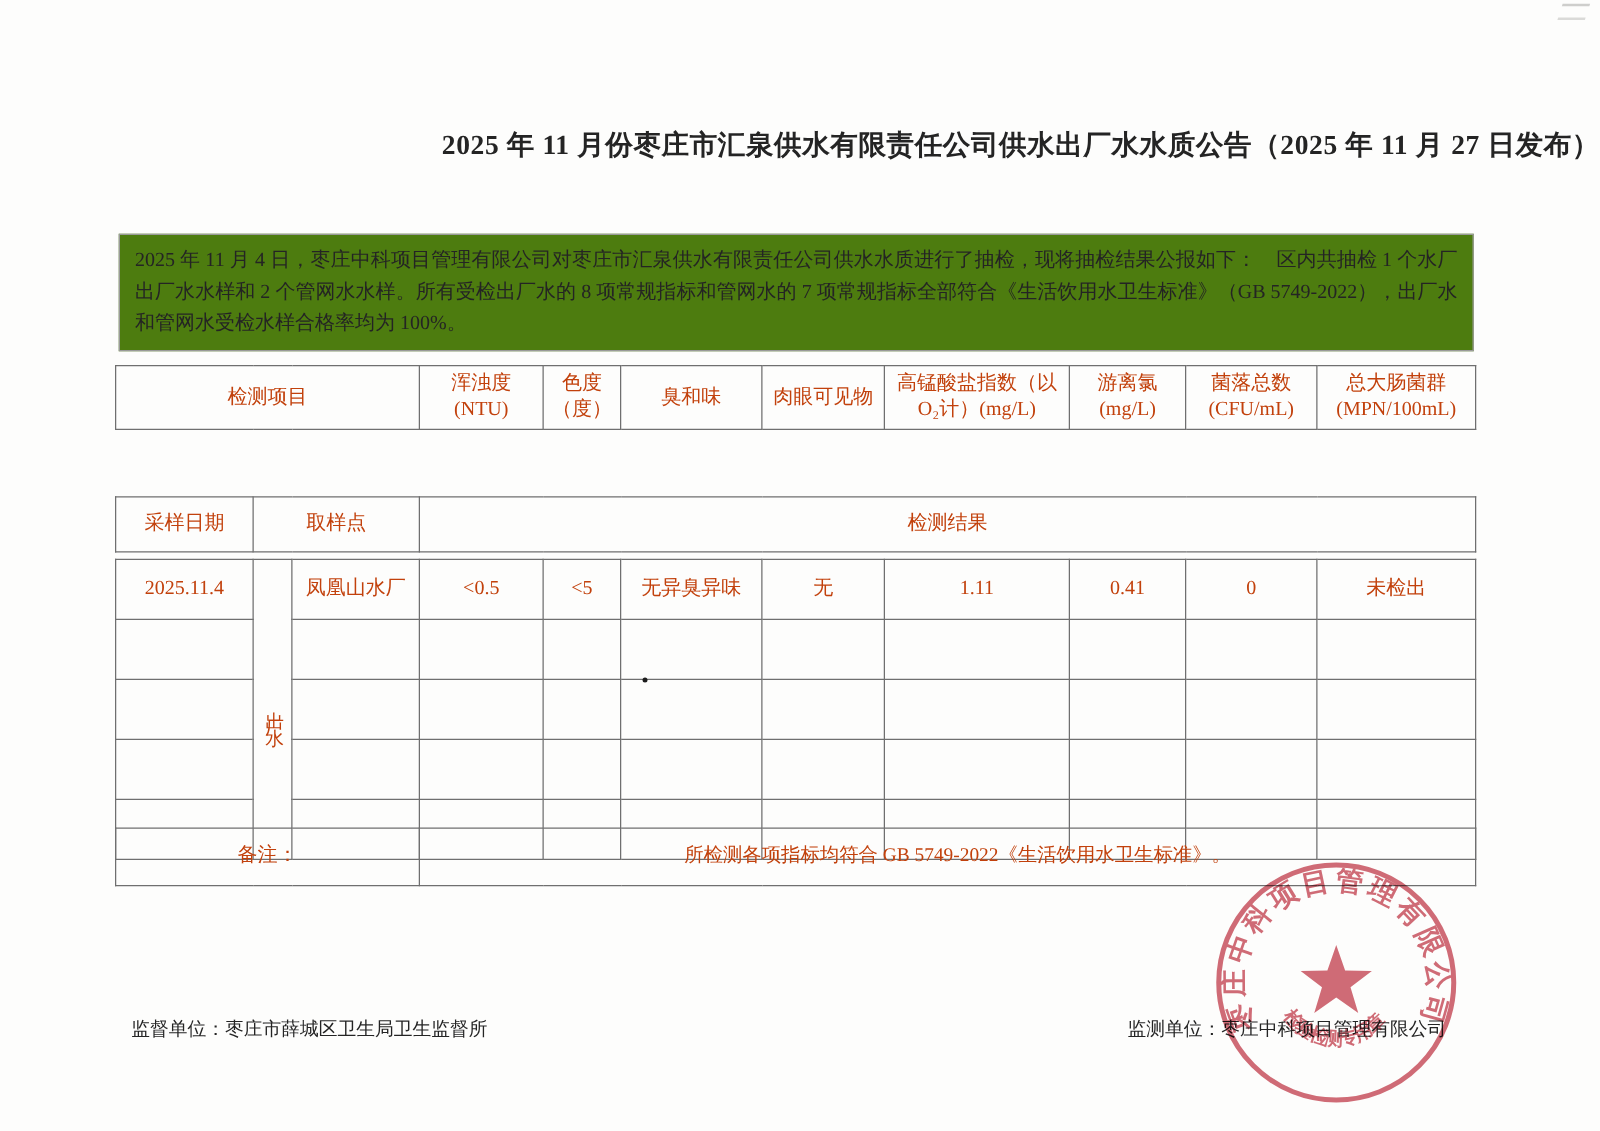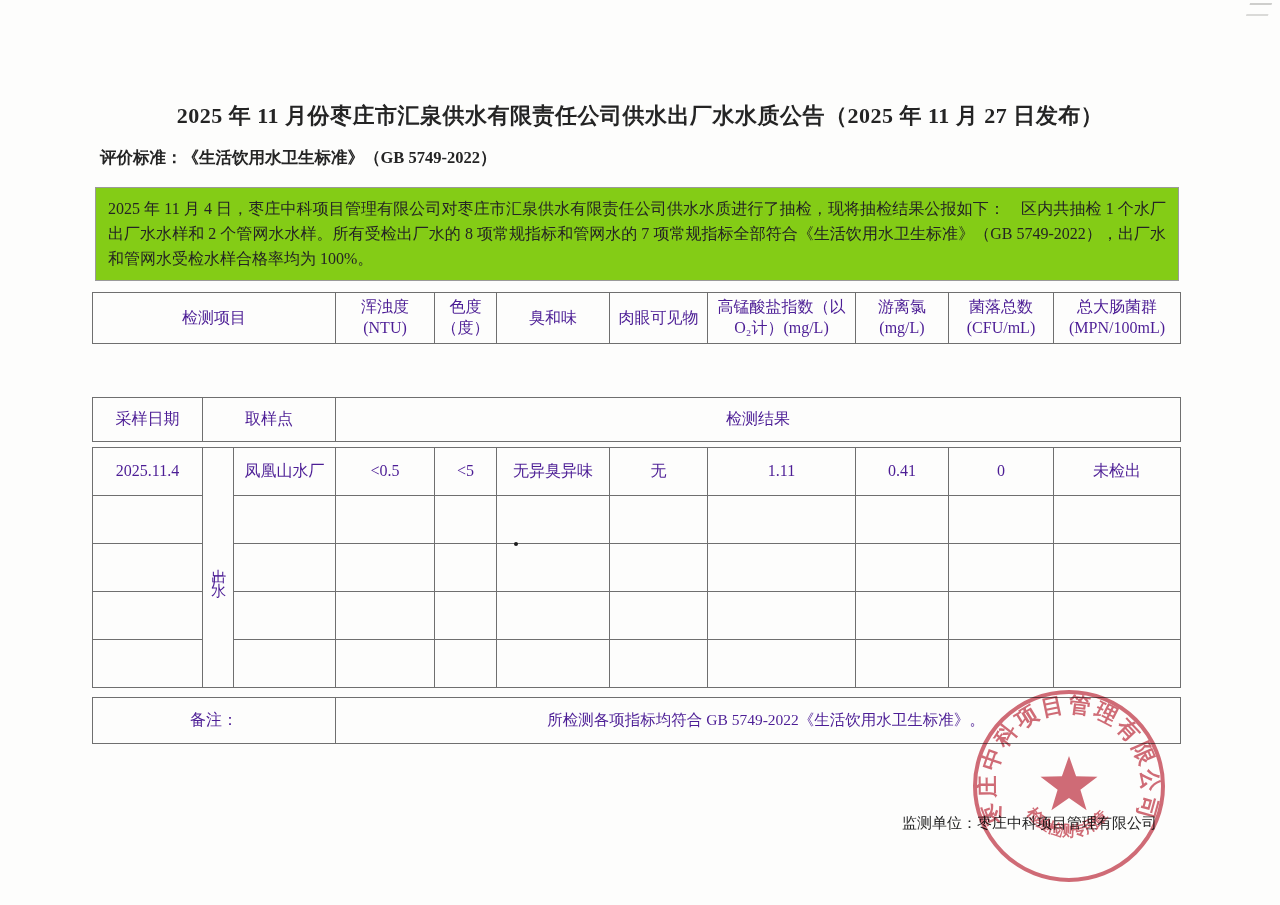--- a/index.html
+++ b/index.html
@@ -4,53 +4,53 @@
 <style>
   html,body { margin:0; padding:0; background:#ffffff; }
   .page {
     position:relative; width:1280px; height:905px;
     background:#fdfdfc; overflow:hidden;
     font-family:"Liberation Serif","DejaVu Serif",serif;
     color:#242424;
   }
   .title {
     position:absolute; top:101px; left:0; right:0; margin:0;
-    text-align:center; font-size:22px; font-weight:bold; letter-spacing:0.5px;
+    text-align:right; font-size:22px; font-weight:bold; letter-spacing:0.5px;
   }
   .subtitle {
     position:absolute; top:147px; left:100px;
     font-size:16.5px; font-weight:bold;
   }
   .intro-box {
     position:absolute; top:187px; left:95px; width:1084px; height:94px;
-    border:1px solid #9a9a9a; background:#84cc16; box-sizing:border-box;
+    border:1px solid #9a9a9a; background:#4d7c0f; box-sizing:border-box;
   }
   .intro {
     margin:0; padding:8px 12px 0 12px;
     font-size:16px; line-height:25px; text-align:justify;
   }
   table.tbl {
     position:absolute; left:92px; width:1088px;
     border-collapse:collapse; table-layout:fixed;
-    font-size:16px; color:#4c1d95;
+    font-size:16px; color:#c2410c;
   }
   table.tbl td, table.tbl th {
     border:1px solid #6f6f6f; text-align:center; vertical-align:middle;
     padding:2px; white-space:pre-line; line-height:1.3;
     font-weight:normal; overflow:hidden;
   }
   .tbl-a { top:292px; }
   .tbl-a tr { height:51px; }
   .tbl-a th, .tbl-a td { font-weight:bold; }
   .tbl-b { top:397px; }
   .tbl-b tr { height:44px; }
   .tbl-b th { font-weight:bold; }
   .tbl-c { top:447px; font-size:15px; }
   .tbl-c tr { height:48px; }
-  .tbl-d { top:697px; }
+  .tbl-d { top:662px; }
   .tbl-d tr { height:46px; }
   .tbl-d th { font-weight:bold; }
   .remark-cell { text-align:right; padding-left:18px !important; font-size:15.5px; }
   .vert-cell {
     writing-mode:vertical-rl; text-orientation:upright;
     letter-spacing:7px; font-size:15px; padding:0 !important;
   }
   .footer-left  { position:absolute; top:814px; left:105px; font-size:15px; }
   .footer-right { position:absolute; top:814px; left:902px; font-size:15px; }
   .scan-dot {
@@ -73,21 +73,20 @@
 </style>
 </head>
 <body>
 
 <div class="page">
 
   <div class="scan-artifact"></div>
 
   <h1 class="title">2025 年 11 月份枣庄市汇泉供水有限责任公司供水出厂水水质公告（2025 年 11 月 27 日发布）</h1>
 
-  <div class="subtitle">评价标准：《生活饮用水卫生标准》（GB 5749-2022）</div>
 
   <div class="intro-box">
     <p class="intro">2025 年 11 月 4 日，枣庄中科项目管理有限公司对枣庄市汇泉供水有限责任公司供水水质进行了抽检，现将抽检结果公报如下：　区内共抽检 1 个水厂出厂水水样和 2 个管网水水样。所有受检出厂水的 8 项常规指标和管网水的 7 项常规指标全部符合《生活饮用水卫生标准》（GB 5749-2022），出厂水和管网水受检水样合格率均为 100%。</p>
   </div>
 
   <table class="tbl tbl-a">
     <colgroup>
       <col style="width:110px">
         <col style="width:31px">
         <col style="width:102px">
@@ -240,20 +239,21 @@
     <tbody>
         <tr>
       <th colspan="3">备注：</th>
       <td colspan="8" class="remark-cell">所检测各项指标均符合 GB 5749-2022《生活饮用水卫生标准》。</td>
     </tr>
   </tbody>
     </table>
 
   <div class="scan-dot"></div>
 
+  <div class="footer-left">监督单位：枣庄市薛城区卫生局卫生监督所</div>
   <div class="footer-right">监测单位：枣庄中科项目管理有限公司</div>
 
   <svg class="stamp" viewBox="0 0 224 224">
     <defs>
       <path id="arcTop" d="M 47.9 149 A 74 74 0 1 1 176.1 149" fill="none"></path>
       <path id="arcBot" d="M 68.7 137 A 50 50 0 0 0 155.3 137" fill="none"></path>
     </defs>
     <circle cx="112" cy="112" r="94" fill="none" stroke-width="4" stroke="#cb5864"></circle>
     <polygon points="112,82 119.1,102.3 140.5,102.7 123.4,115.7 129.6,136.3 112,124 94.4,136.3 100.6,115.7 83.5,102.7 104.9,102.3" fill="#cb5864"></polygon>
     <text font-size="22" fill="#cb5864">

